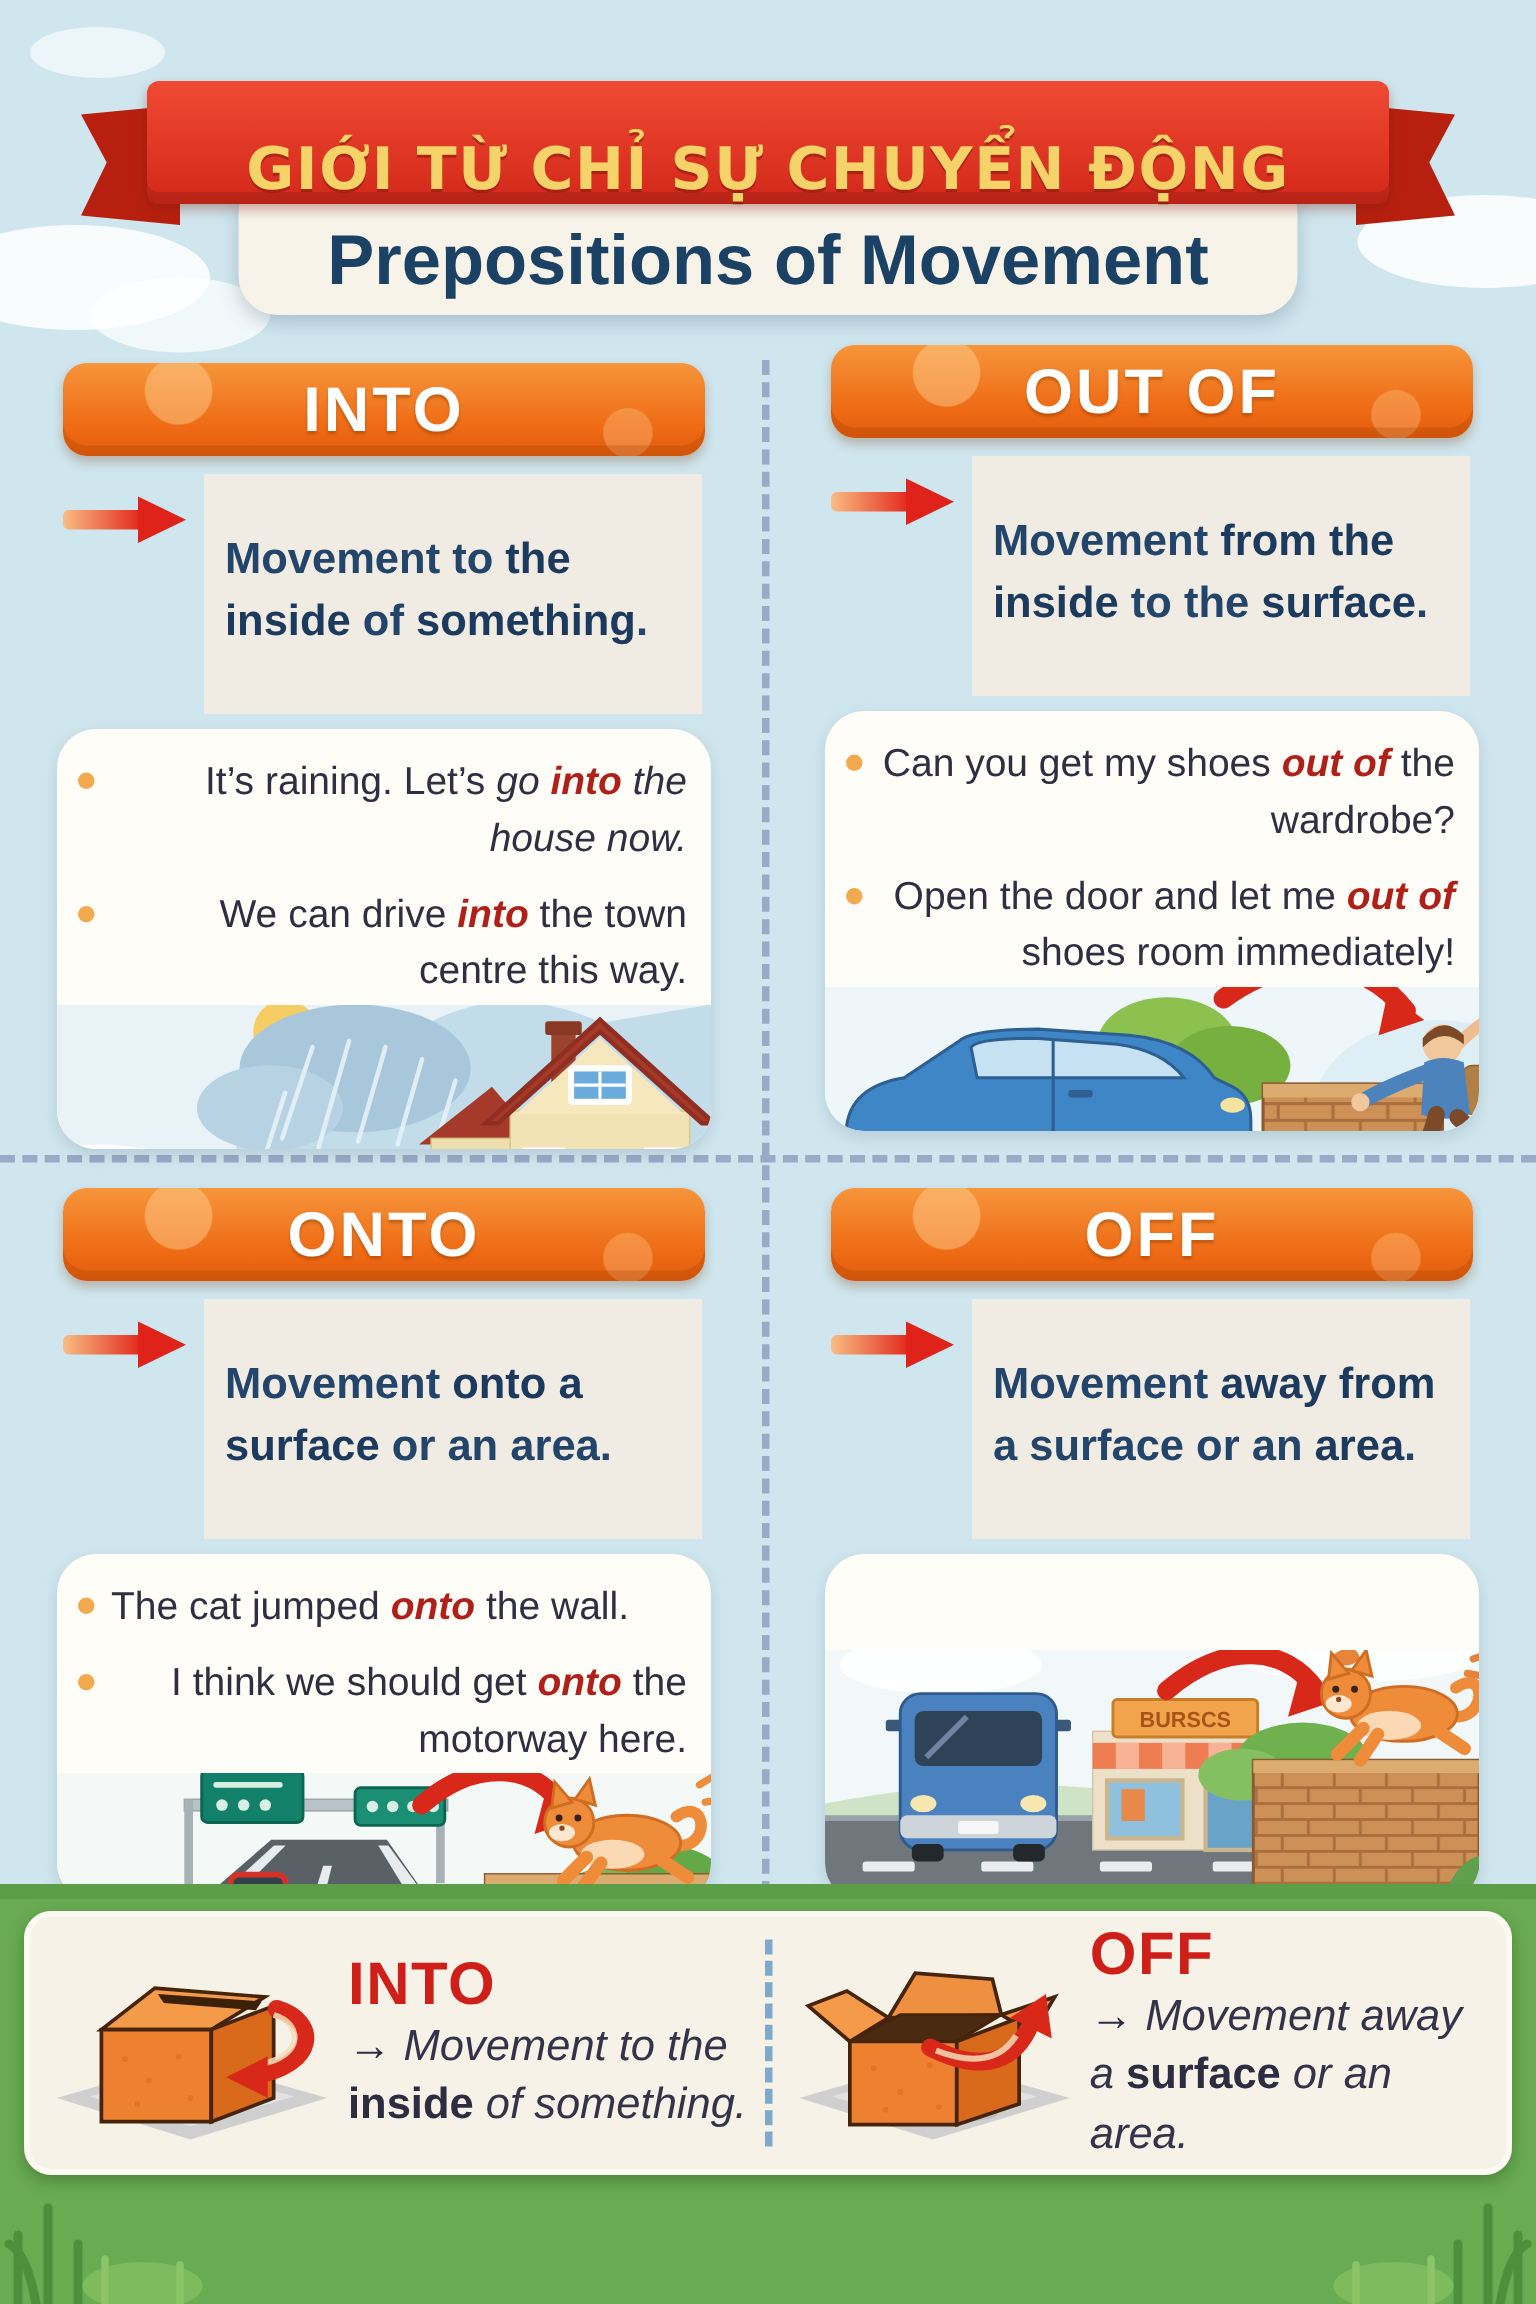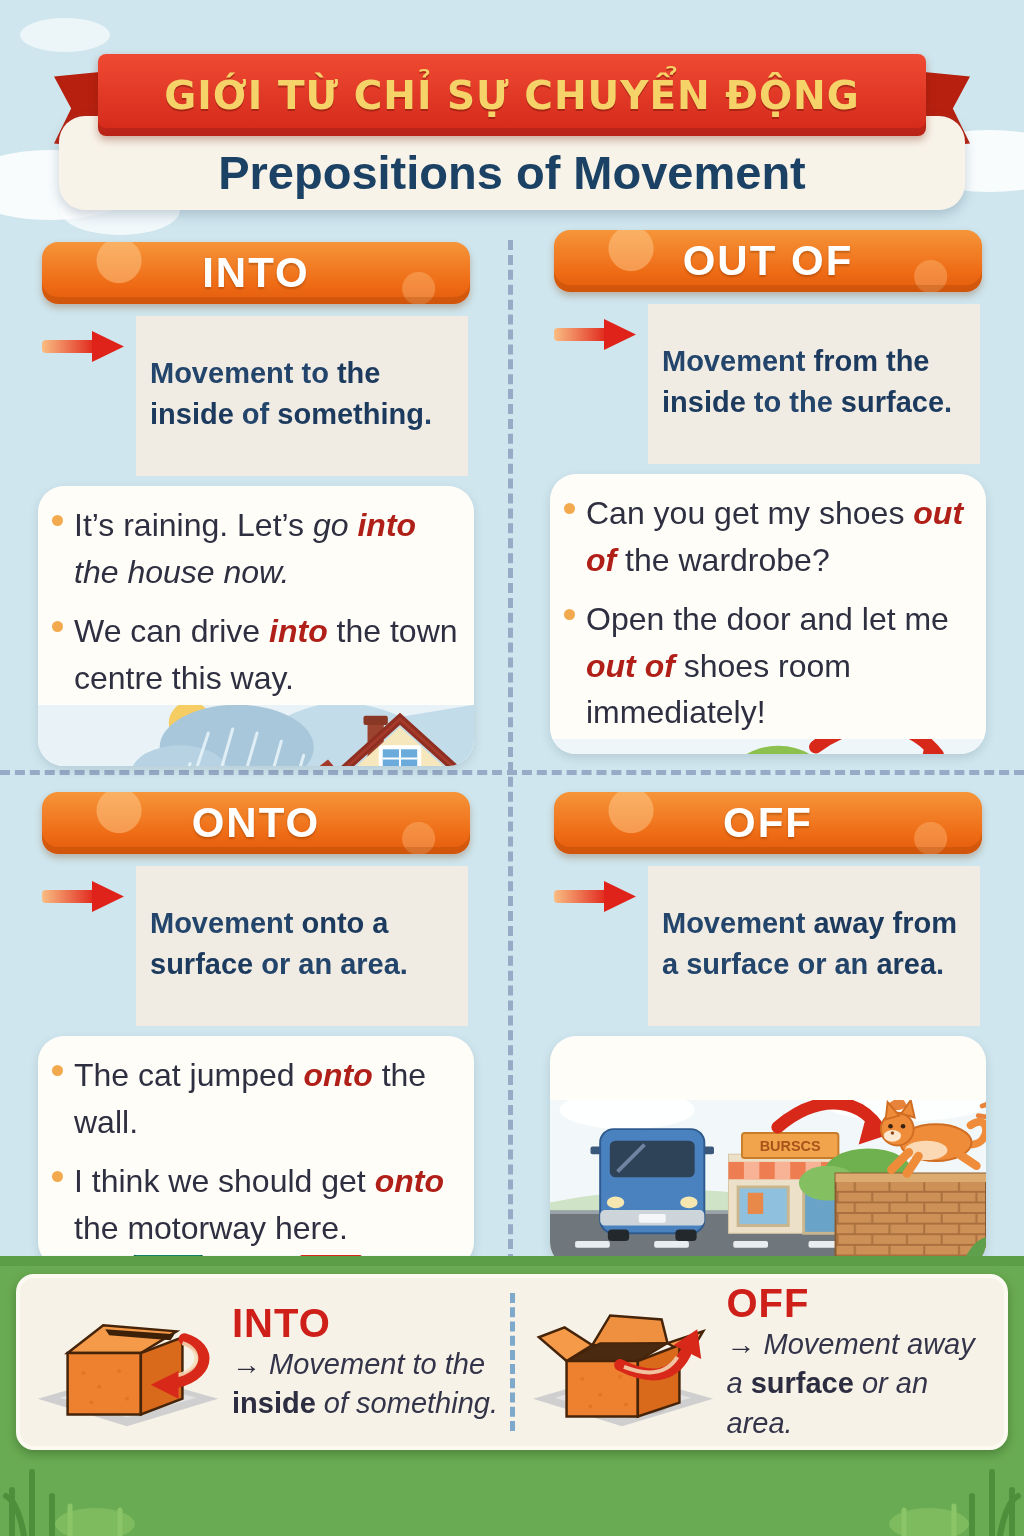--- a/index.html
+++ b/index.html
@@ -4,28 +4,28 @@
 <style>
   html,body{margin:0;padding:0;background:#9db8c4;}
   .page{position:relative;width:1024px;height:1536px;background:#cfe6ee;overflow:hidden;
         font-family:"Liberation Sans","DejaVu Sans",sans-serif;}
   
   .cloud{position:absolute;background:#fff;border-radius:50%;opacity:.85;}
   
   .hdr{position:absolute;top:54px;left:0;right:0;z-index:5;}
   .ribbon{position:relative;width:828px;height:82px;margin:0 auto;}
   .ribbon .band{position:absolute;inset:0;background:linear-gradient(#ef4a33,#d3281a);
-        border-radius:8px;z-index:2;display:flex;align-items:center;justify-content:center;
+        border-radius:8px;z-index:2;display:flex;align-items:flex-end;justify-content:center;
         box-shadow:0 4px 8px rgba(120,30,10,.35), inset 0 -8px 0 rgba(0,0,0,.12);}
   .ribbon .tail{position:absolute;top:16px;width:66px;height:80px;background:#b7200f;z-index:1;}
   .ribbon .tail.l{left:-44px;clip-path:polygon(0 8%,100% 0,100% 100%,0 92%,26% 48%);}
   .ribbon .tail.r{right:-44px;clip-path:polygon(0 0,100% 8%,74% 48%,100% 92%,0 100%);}
   .ribbon-title{font-family:"DejaVu Sans","Liberation Sans",sans-serif;font-size:39px;font-weight:800;
         color:#f5d369;letter-spacing:1px;z-index:3;text-shadow:0 2px 0 rgba(110,20,5,.45);}
-  .subcard{position:relative;z-index:1;width:906px;height:94px;margin:-20px auto 0;background:#f8f3e9;
+  .subcard{position:relative;z-index:1;width:706px;height:94px;margin:-20px auto 0;background:#f8f3e9;
         border-radius:26px;box-shadow:0 5px 12px rgba(80,100,125,.28);
         display:flex;align-items:flex-end;justify-content:center;padding-bottom:10px;box-sizing:border-box;}
   .subtitle{font-size:47px;font-weight:800;color:#1b4265;}
   
   .quad{position:absolute;display:flex;flex-direction:column;z-index:2;}
   #q-into {left:36px; top:242px;width:440px;height:524px;}
   #q-outof{left:548px;top:230px;width:440px;height:524px;}
   #q-onto {left:36px; top:792px;width:440px;height:476px;}
   #q-off  {left:548px;top:792px;width:440px;height:476px;}
   .q-header{height:62px;margin:0 6px;border-radius:16px;flex:none;
@@ -38,21 +38,21 @@
   .q-title{font-size:42px;font-weight:800;color:#fff;letter-spacing:2px;text-shadow:0 2px 2px rgba(140,60,0,.45);}
   .q-def{position:relative;margin:12px 8px 0 100px;background:#f0ece3;padding:8px 12px 12px 14px;flex:none;}
   .def-arrow{position:absolute;left:-96px;top:12px;width:88px;height:36px;}
   .def-text{font-size:29px;line-height:1.42;color:#23456b;font-weight:600;}
   .def-text .db{font-weight:800;color:#1c3a5e;}
   .q-card{margin:10px 2px 0;background:#fffdf8;border-radius:26px;flex:1;overflow:hidden;
         box-shadow:0 4px 10px rgba(70,90,110,.18);display:flex;flex-direction:column;}
   .examples{padding:16px 16px 4px 14px;display:flex;flex-direction:column;gap:13px;}
   .ex{display:flex;gap:11px;}
   .dot{width:11px;height:11px;border-radius:50%;background:#f3aa4e;margin-top:13px;flex:none;}
-  .ex-t{margin:0;font-size:32px;line-height:1.45;color:#2e2f40;}
+  .ex-t{margin:0;font-size:26px;line-height:1.45;color:#2e2f40;text-align:right;}
   .prep{color:#b02018;font-weight:800;font-style:italic;}
   .it{font-style:italic;}
   .scene{width:100%;height:168px;margin-top:auto;display:block;flex:none;}
   
   .div-v{position:absolute;left:508px;top:240px;height:1024px;width:0;border-left:5px dashed #96abc6;z-index:1;}
   .div-h{position:absolute;left:0;top:770px;width:1024px;height:0;border-top:5px dashed #96abc6;z-index:1;}
   
   .grass{position:absolute;left:0;top:1256px;width:1024px;height:280px;background:#69ab52;z-index:3;}
   .grass::before{content:"";position:absolute;top:0;left:0;right:0;height:10px;background:#579743;opacity:.7;}
   .sumcard{position:absolute;left:16px;top:18px;width:992px;height:176px;background:#f7f2e7;

